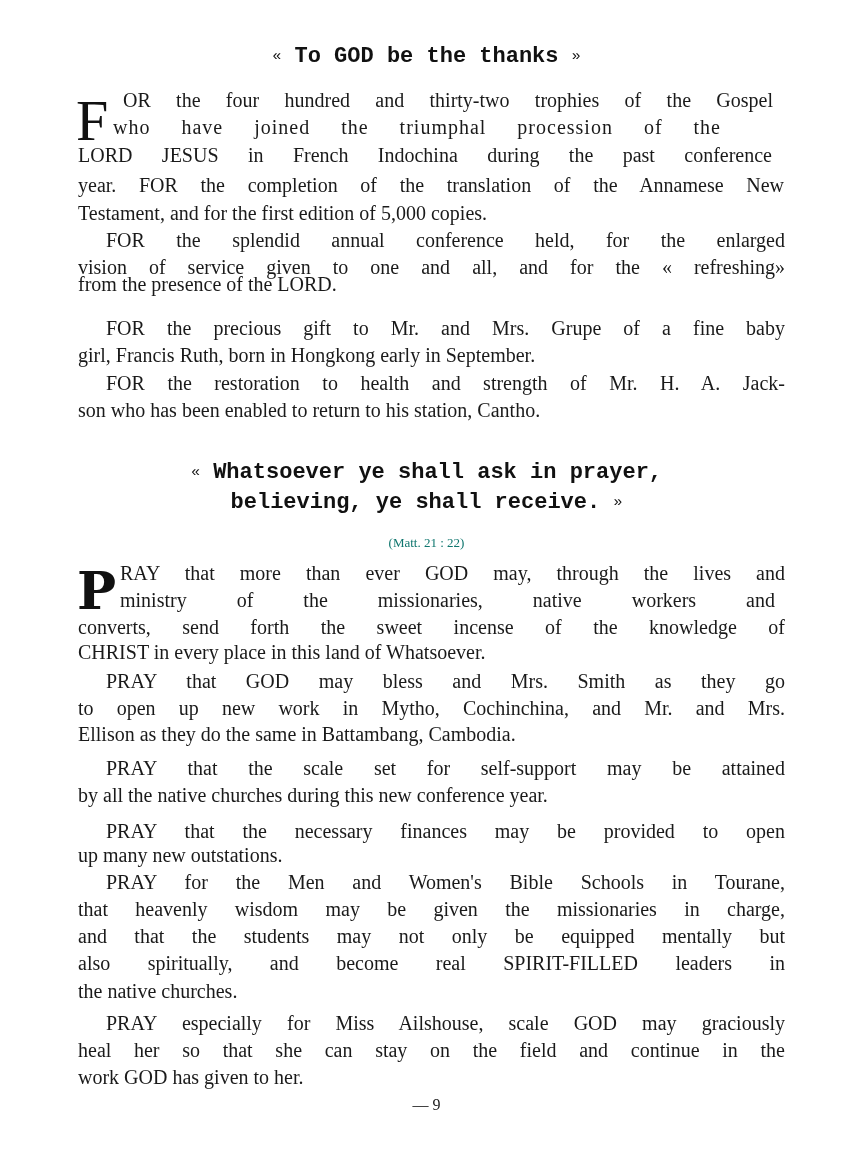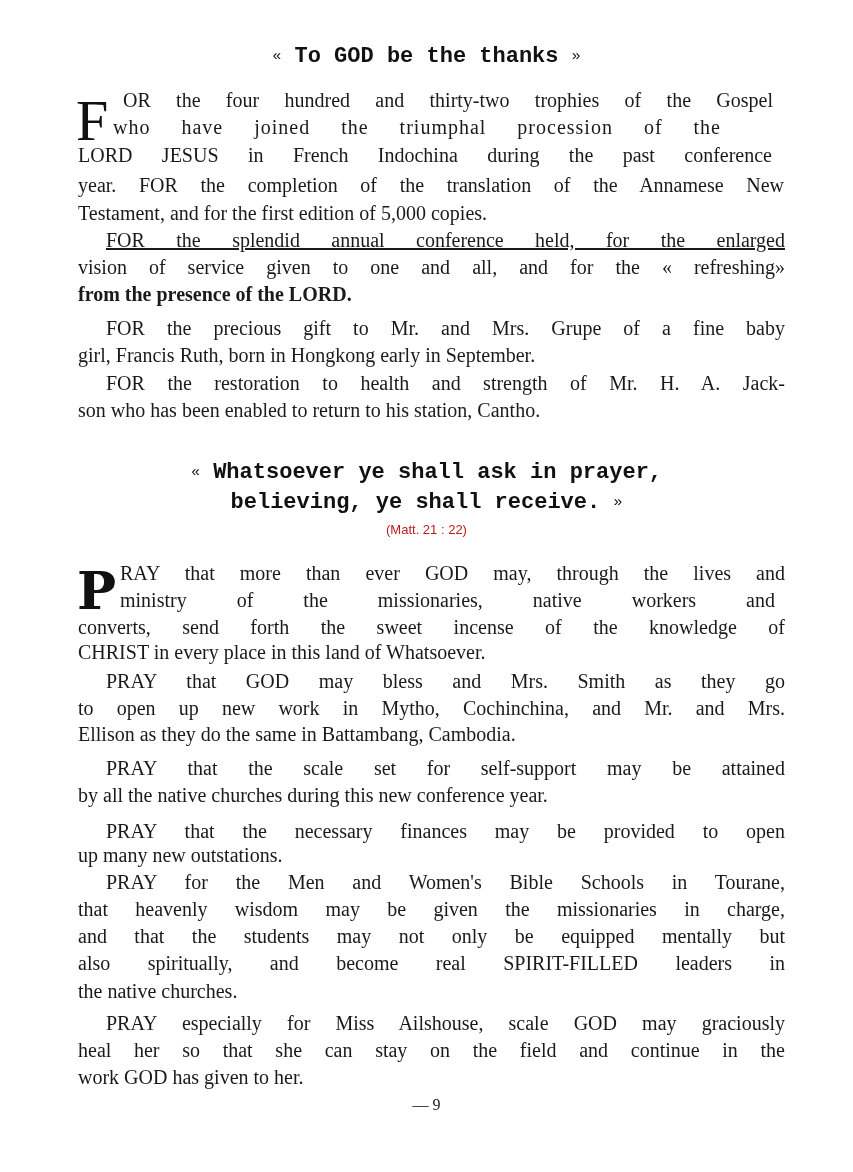--- a/index.html
+++ b/index.html
@@ -5,44 +5,44 @@
   html, body { margin:0; padding:0; background:#ffffff; }
   body { width:853px; height:1172px; position:relative; overflow:hidden; color:#1a1a1a; }
   .ln { position:absolute; left:78px; width:707px; font-family:"Liberation Serif", serif; font-size:20px; line-height:24px; white-space:nowrap; }
   .just { text-align:justify; text-align-last:justify; }
   .ind { left:106px; width:679px; }
   .h { position:absolute; left:0; width:853px; text-align:center; font-family:Liberation Mono, monospace; font-weight:bold; color:#111; }
   .h1 { top:44px; font-size:22px; }
   .h2a { top:460px; font-size:22px; }
   .h2b { top:490px; font-size:22px; }
   .q { font-weight:normal; font-size:15px; vertical-align:2px; }
-  .ref { position:absolute; top:522px; left:0; width:853px; text-align:center; font-family:Liberation Sans, sans-serif; font-size:13px; color:#b91c1c; }
+  .ref { position:absolute; top:535px; left:0; width:853px; text-align:center; font-family:Liberation Serif, serif; font-size:13px; color:#0f766e; }
   .drop { position:absolute; font-family:"Liberation Serif", serif; font-size:58px; line-height:58px; color:#111; }
   .dropP { font-family:"DejaVu Serif", serif; font-weight:bold; font-size:52px; }
   .pg { position:absolute; top:1096px; left:0; width:853px; text-align:center; font-family:"Liberation Serif", serif; font-size:16px; }
 </style>
 </head>
 <body>
 
 <div class="h h1">
   <span class="q">«</span>
   <span>To GOD be the thanks</span>
   <span class="q">»</span>
 </div>
 
 <div class="drop" style="left:76px;top:92px;">F</div>
 <div class="ln just" style="left:123px;width:650px;top:88px;">OR the four hundred and thirty-two trophies of the Gospel</div>
 <div class="ln just" style="left:113px;width:608px;top:115px;letter-spacing:1px;">who have joined the triumphal procession of the</div>
 <div class="ln just" style="top:143px;width:694px;">LORD JESUS in French Indochina during the past conference</div>
 <div class="ln just" style="top:173px;width:706px;">year. FOR the completion of the translation of the Annamese New</div>
 <div class="ln" style="top:201px;">Testament, and for the first edition of 5,000 copies.</div>
 
-<div class="ln just ind" style="top:228px;text-decoration:underline;">FOR the splendid annual conference held, for the enlarged</div>
+<div class="ln just ind" style="top:228px;">FOR the splendid annual conference held, for the enlarged</div>
 <div class="ln just" style="top:255px;">vision of service given to one and all, and for the « refreshing»</div>
-<div class="ln" style="top:282px;font-weight:bold;">from the presence of the LORD.</div>
+<div class="ln" style="top:272px;">from the presence of the LORD.</div>
 
 <div class="ln just ind" style="top:316px;">FOR the precious gift to Mr. and Mrs. Grupe of a fine baby</div>
 <div class="ln" style="top:343px;">girl, Francis Ruth, born in Hongkong early in September.</div>
 
 <div class="ln just ind" style="top:371px;">FOR the restoration to health and strength of Mr. H. A. Jack-</div>
 <div class="ln" style="top:398px;">son who has been enabled to return to his station, Cantho.</div>
 
 <div class="h h2a">
   <span class="q">«</span>
   <span>Whatsoever ye shall ask in prayer,</span>

